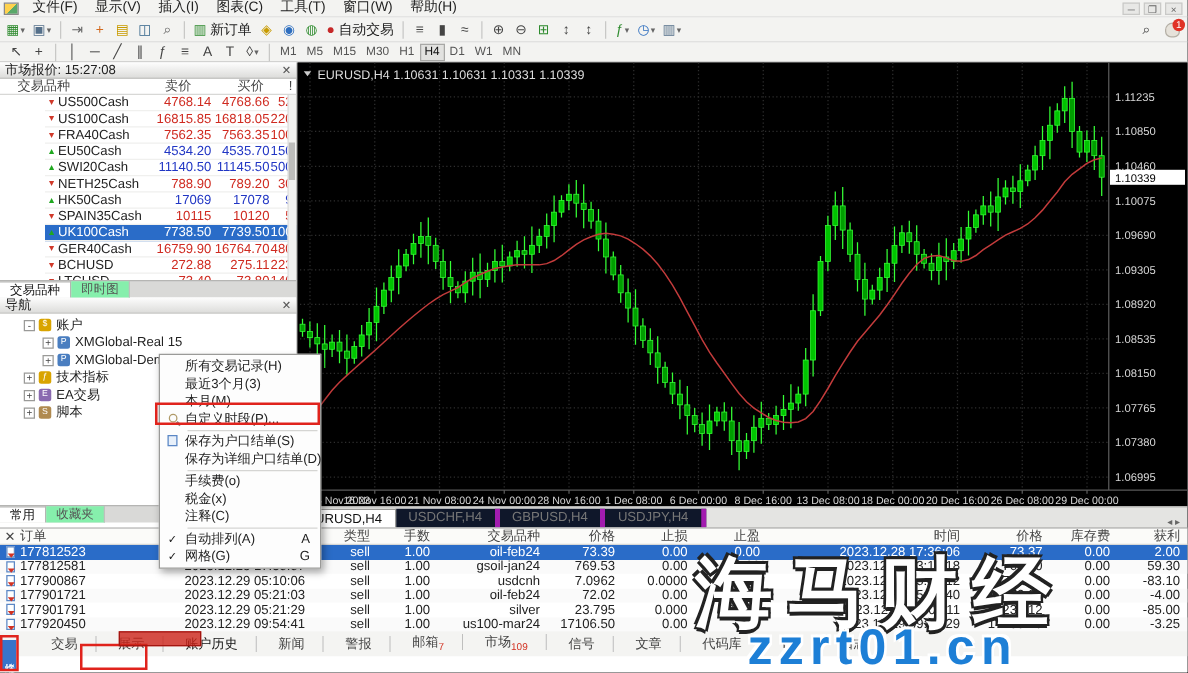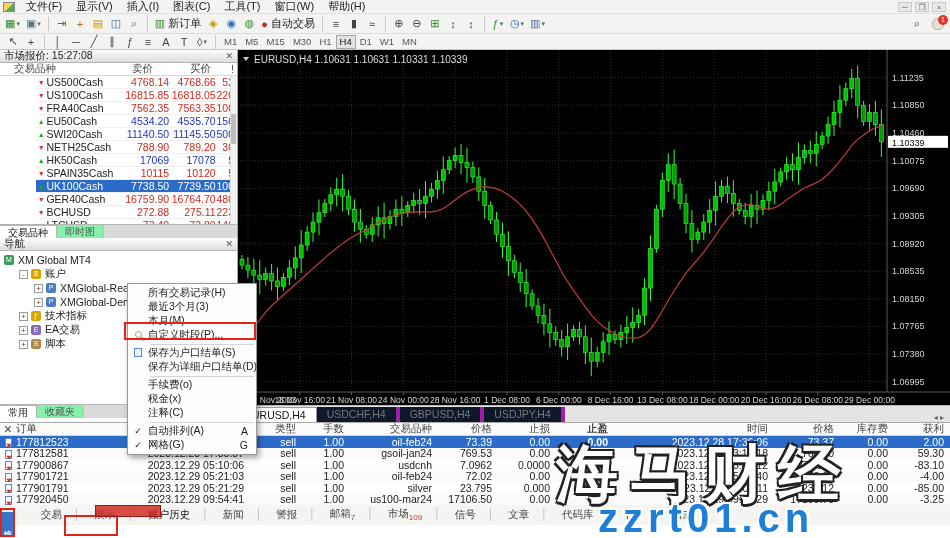--- a/index.html
+++ b/index.html
@@ -61,21 +61,21 @@
   
   .terminal { position:absolute; left:0; top:422px; width:950px; height:116px; background:#fff; border-top:1px solid #a9a9a7; }
   .t-header { height:13px; display:flex; align-items:center; font-size:10.5px; color:#444; background:#fbfbf9; border-bottom:1px solid #d8d8d6; }
   .t-row { height:11.5px; display:flex; align-items:center; font-size:10.5px; color:#222; }
   .t-row:nth-child(even) { background:#fafafa; }
   .t-row.selected { background:#2a6cc8; color:#fff; }
   .tc { padding-right:6px; text-align:right; white-space:nowrap; overflow:hidden; flex:none; }
   .tc-icon { width:16px; text-align:center; flex:none; }
   .tc-order { width:84px; text-align:left; flex:none; }
   .tc-time1 { width:150px; } .tc-type { width:52px; } .tc-lots { width:48px; }
-  .tc-sym { width:88px; } .tc-p1 { width:60px; } .tc-sl { width:58px; } .tc-tp { width:58px;font-weight:bold; }
+  .tc-sym { width:88px; } .tc-p1 { width:60px; } .tc-sl { width:58px; } .tc-tp { width:58px; }
   .tc-time2 { width:160px; } .tc-p2 { width:66px; } .tc-swap { width:54px; } .tc-profit { width:56px; }
   .doc-icon { display:inline-block; width:7px; height:9px; background:#fff; border:1px solid #5b87c5; position:relative; vertical-align:middle; }
   .doc-icon:after { content:""; position:absolute; right:-2px; bottom:-2px; border-left:4px solid transparent; border-right:4px solid transparent; border-top:5px solid #d23222; transform:scale(.7); }
   .t-summary { height:13px; background:#ececea; border-top:1px solid #cfcfcd; font-size:10.5px; font-weight:bold; color:#333; display:flex; align-items:center; padding-left:20px; }
   .t-tabs { height:20px; display:flex; align-items:center; padding-left:34px; font-size:10.5px; color:#444; background:#f4f4f2; }
   .t-tab { padding:0 7px; position:relative; }
   .t-tab .sep { color:#bbb; margin-left:12px; }
   .t-tab sub { color:#d23222; font-size:8px; }
   .side-tab { position:absolute; left:1px; top:512px; width:12px; height:24px; background:#3874c9; color:#fff; writing-mode:vertical-rl; font-size:8px; text-align:center; line-height:12px; z-index:5; }
 
@@ -369,24 +369,20 @@
   <div class="mini-tabs">
       <div class="mini-tab active">交易品种</div>
       <div class="mini-tab">即时图</div>
     </div>
 
   <div class="panel-title">
     <span>导航</span>
     <span class="panel-close">✕</span>
   </div>
   <div class="nav-tree">
-      <div class="tree-row" style="padding-left: 4px;">
-        <div class="ticon" style="background: rgb(58, 154, 92);">M</div>
-        <span>XM Global MT4</span>
-      </div>
       <div class="tree-row" style="padding-left: 19px;">
         <div class="expander">-</div>
         <div class="ticon" style="background: rgb(217, 164, 0);">$</div>
         <span>账户</span>
       </div>
       <div class="tree-row" style="padding-left: 34px;">
         <div class="expander">+</div>
         <div class="ticon" style="background: rgb(74, 126, 192);">P</div>
         <span>XMGlobal-Real 15</span>
       </div>

